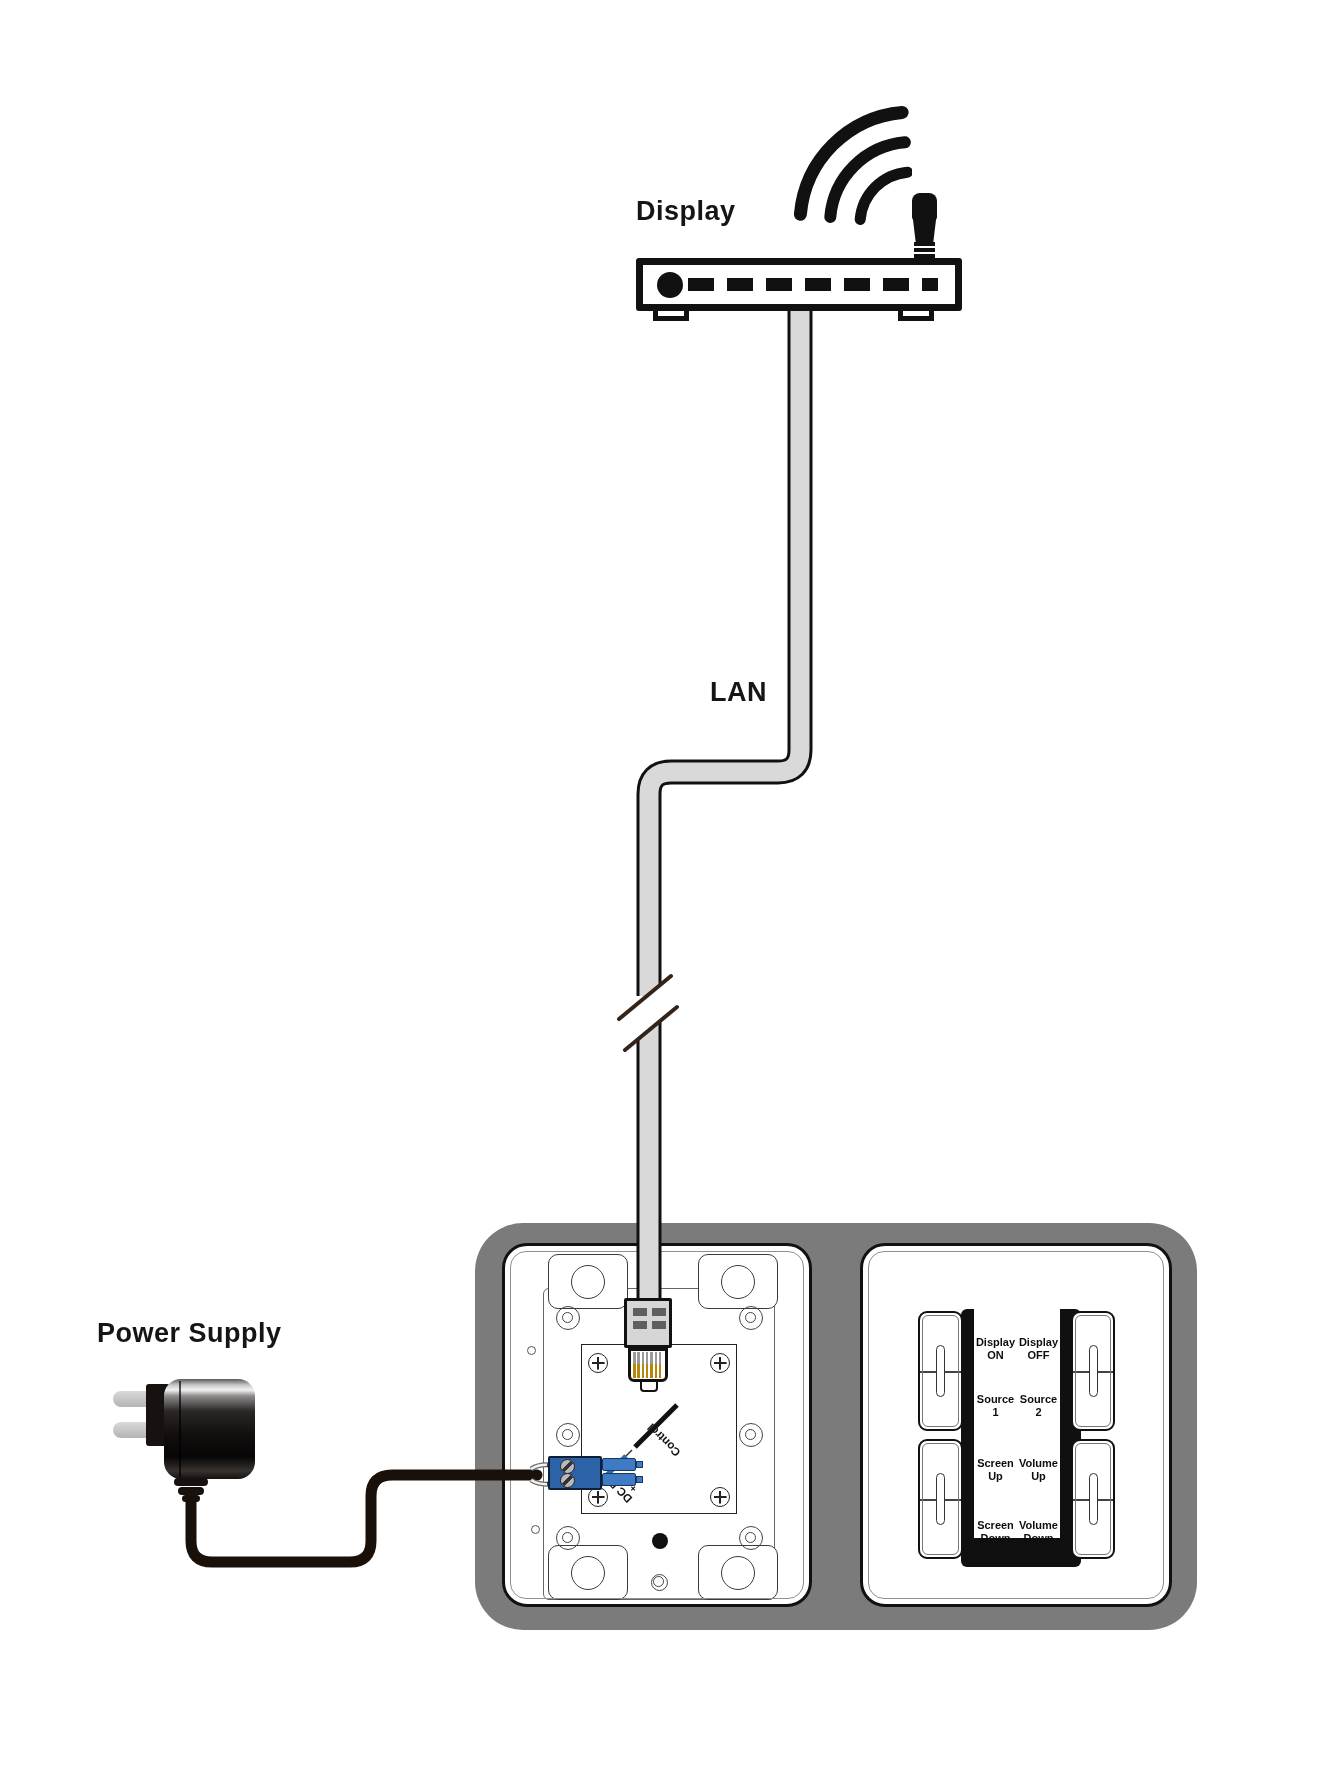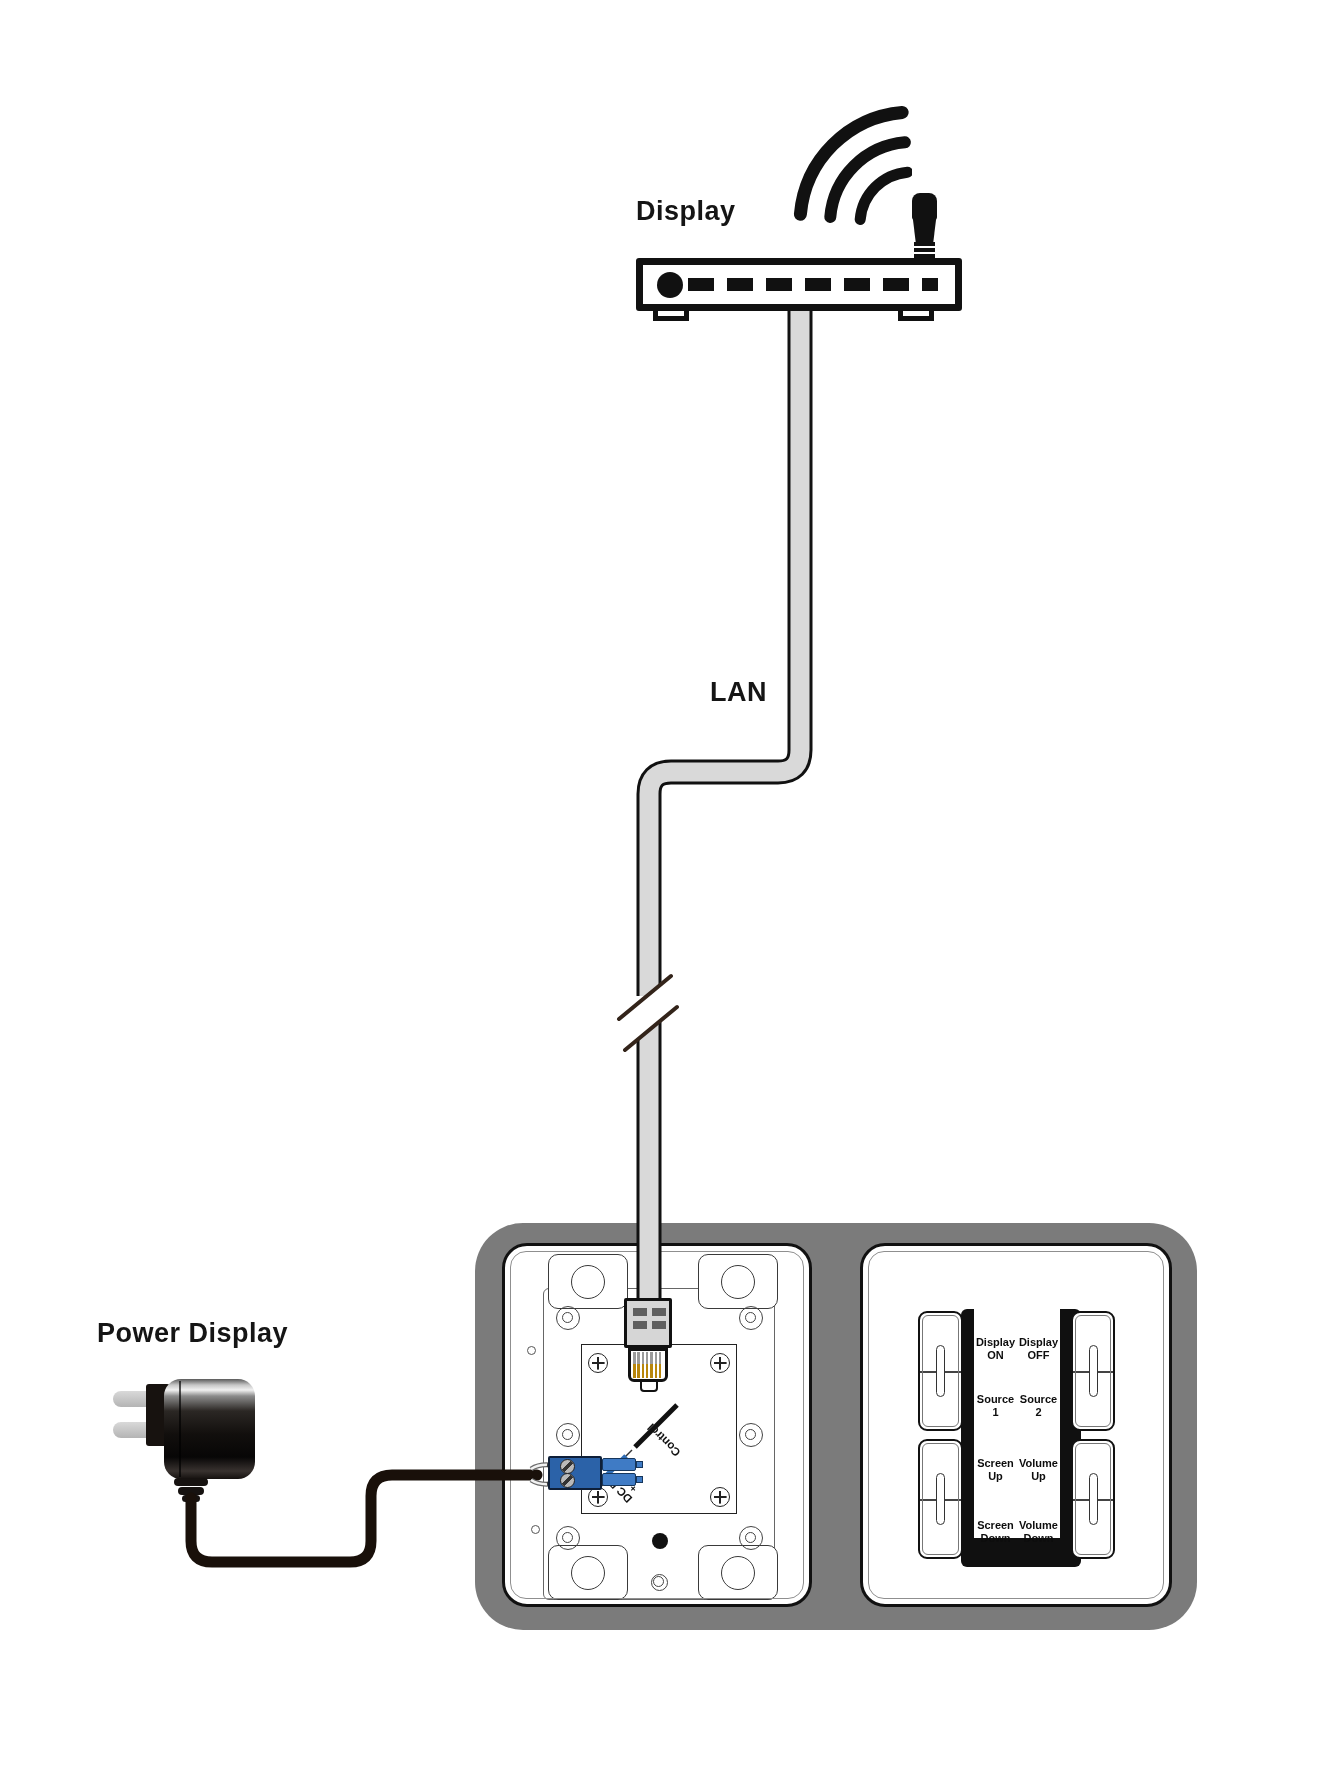--- a/index.html
+++ b/index.html
@@ -65,21 +65,21 @@
   .ps-seam{position:absolute;left:179px;top:1381px;width:2px;height:96px;background:#000;opacity:.65;}
   .relief{position:absolute;background:#161210;border-radius:4px;}
 </style>
 </head>
 <body>
 
 <div class="canvas">
 
   <div class="big-label" style="left:636px;top:196px">Display</div>
   <div class="big-label" style="left:710px;top:677px">LAN</div>
-  <div class="big-label" style="left:97px;top:1318px">Power Display</div>
+  <div class="big-label" style="left:97px;top:1318px">Power Supply</div>
 
   <svg class="abs" style="left:762px;top:76px" width="150" height="150" viewBox="0 0 150 150">
     <path d="M38.4 138.2 A112 112 0 0 1 140.2 36.4" fill="none" stroke="#111" stroke-width="13" stroke-linecap="round"></path>
     <path d="M68.3 140.9 A82 82 0 0 1 142.9 66.3" fill="none" stroke="#111" stroke-width="12" stroke-linecap="round"></path>
     <path d="M98.2 143.5 A52 52 0 0 1 145.5 96.2" fill="none" stroke="#111" stroke-width="11" stroke-linecap="round"></path>
   </svg>
 
   <div class="router-foot" style="left:653px;top:306px"></div>
   <div class="router-foot" style="left:898px;top:306px"></div>
   <div class="antenna-cap"></div>

